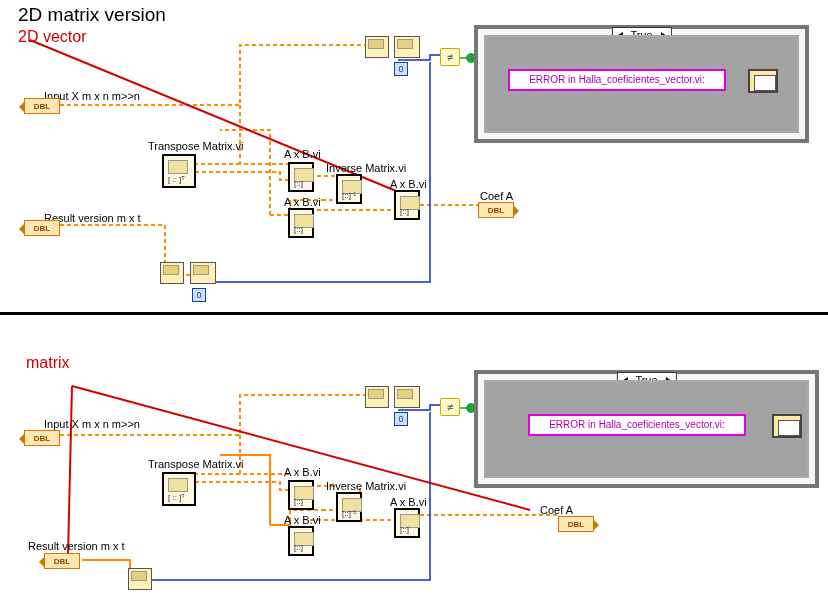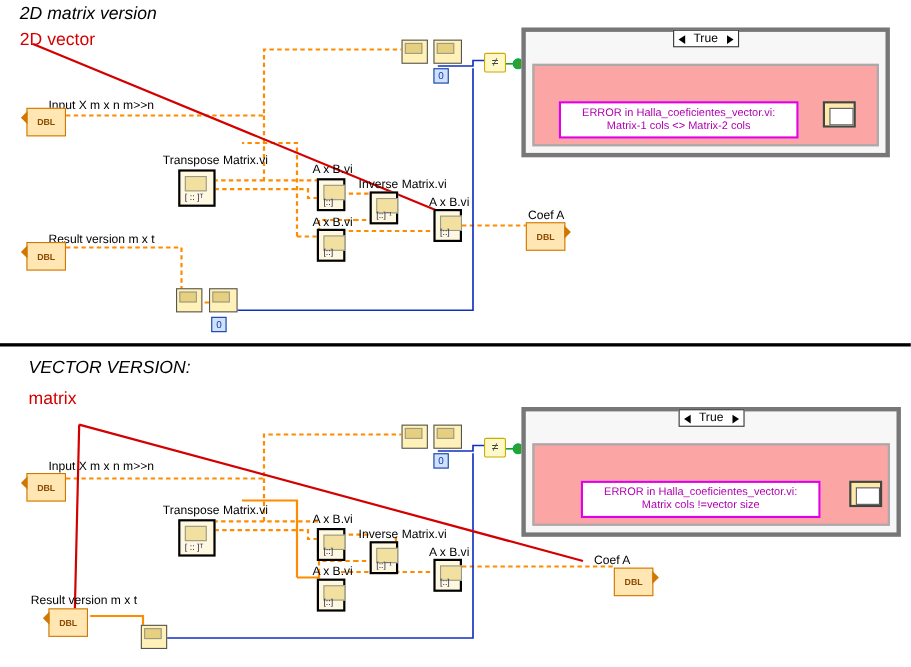--- a/index.html
+++ b/index.html
@@ -1,36 +1,36 @@
 <!DOCTYPE html>
 <html><head>
 <meta charset="utf-8">
 <style>
   * { box-sizing: border-box; margin: 0; padding: 0; }
   body { font-family: Arial, sans-serif; background: #fff; width: 828px; height: 606px; position: relative; overflow: hidden; }
   .section { position: absolute; left: 0; width: 828px; }
   .divider { position: absolute; left: 0; top: 312px; width: 828px; height: 3px; background: #000; }
-  .title { font-size: 16px; color: #000; position: absolute; font-style: italic; }
+  .title { font-size: 19px; color: #000; position: absolute; }
   .redlabel { font-size: 16px; color: #d40000; position: absolute; }
   .label { font-size: 11px; color: #000; position: absolute; white-space: nowrap; }
-  .terminal { position: absolute; width: 36px; height: 26px; border: 1px solid #d07700; background: #ffe6b3; display:flex; align-items:center; justify-content:center; }
+  .terminal { position: absolute; width: 36px; height: 16px; border: 1px solid #d07700; background: #ffe6b3; display:flex; align-items:center; justify-content:center; }
   .terminal span { font-size: 8px; font-weight: bold; color: #8a4a00; }
   .terminal::before { content:""; position:absolute; left:-6px; top:2px; width:0; height:0; border-top:6px solid transparent; border-bottom:6px solid transparent; border-right:6px solid #d07700; }
   .terminal.out::before { left:auto; right:-6px; border-right:none; border-left:6px solid #d07700; }
   .icon { position: absolute; width: 34px; height: 34px; border: 2px solid #000; background: #fff8e1; }
   .icon .g { position:absolute; left:4px; top:4px; width:20px; height:14px; background:#f2e0a0; border:1px solid #998; }
   .icon .t { position:absolute; left:4px; bottom:2px; font-size:8px; color:#225; }
   .small-icon { position:absolute; width:24px; height:22px; border:1px solid #555; background:#fff1b8; }
   .small-icon.pair { width:26px; }
   .small-icon .m { position:absolute; left:2px; top:2px; width:16px; height:10px; background:#e6d080; border:1px solid #998; }
   .zerobox { position:absolute; width:14px; height:14px; border:1px solid #1040a0; background:#d0e0ff; font-size:9px; color:#1040a0; text-align:center; line-height:13px; }
   .neq { position:absolute; width:20px; height:18px; border:1px solid #ccaa00; border-radius:2px; background:#fff8c8; font-size:11px; text-align:center; line-height:16px; color:#444; }
   .greendot { position:absolute; width:10px; height:10px; border-radius:50%; background:#2ea030; border:1px solid #0a5; }
   .case { position:absolute; border:4px solid #777; background:#f7f7f7; }
-  .case-inner { position:absolute; left:6px; top:6px; right:6px; bottom:6px; border:2px solid #aaa; background:#fca5a5;margin-top:23px; }
+  .case-inner { position:absolute; left:6px; top:6px; right:6px; bottom:6px; border:2px solid #aaa; background:#a3a3a3; }
   .case-sel { position:absolute; left:50%; transform:translateX(-50%); top:-2px; background:#fff; border:1px solid #333; padding:1px 18px 1px 18px; font-size:11px; }
   .case-sel::before, .case-sel::after { content:""; position:absolute; top:4px; width:0;height:0; border-top:4px solid transparent; border-bottom:4px solid transparent; }
   .case-sel::before { left:4px; border-right:6px solid #000; }
   .case-sel::after { right:4px; border-left:6px solid #000; }
   .errbox { position:absolute; border:2px solid #e000e0; background:#fff; padding:3px 6px; }
   .errbox div { font-size:10px; text-align:center; color:#b000b0; line-height:1.2; }
   .evt { position:absolute; width:30px; height:24px; border:2px solid #444; background:#ffe9a6; }
   .evt::after { content:""; position:absolute; left:4px; top:4px; width:20px; height:14px; background:#fff; border:1px solid #555; }
   svg.wires { position:absolute; left:0; top:0; width:828px; height:606px; pointer-events:none; }
   .lv-orange { stroke:#ff8c00; stroke-width:2; stroke-dasharray:4 3; fill:none; }
@@ -143,32 +143,30 @@
   <div class="small-icon pair" style="left:190px; top:262px">
       <div class="m"></div>
     </div>
   <div class="zerobox" style="left:192px; top:288px">0</div>
 
   <div class="case" style="left:474px; top:25px; width:335px; height:118px">
     <div class="case-sel"><span>True</span></div>
     <div class="case-inner">
       <div class="errbox" style="left:22px; top:32px; width:218px">
         <div>ERROR in Halla_coeficientes_vector.vi:</div>
-        <div>Matrix-1 cols &lt;&gt; Matrix-2 cols</div>
       </div>
       <div class="evt" style="left:262px; top:32px"></div>
     </div>
   </div>
 </div>
 
 <div class="divider"></div>
 
 <div class="section" style="top:318px; height:288px">
 
-  <div class="title" style="left:26px; top:8px">VECTOR VERSION:</div>
   <div class="redlabel" style="left:26px; top:36px">matrix</div>
 
   <div class="label" style="left:44px; top:100px">Input X  m x n  m&gt;&gt;n</div>
   <div class="terminal" style="left:24px; top:112px">
       <span>DBL</span>
     </div>
 
   <div class="label" style="left:28px; top:222px">Result version  m x t</div>
   <div class="terminal" style="left:44px; top:235px">
       <span>DBL</span>
@@ -221,18 +219,17 @@
 
   <div class="small-icon" style="left:128px; top:250px">
       <div class="m"></div>
     </div>
 
   <div class="case" style="left:474px; top:52px; width:345px; height:118px">
     <div class="case-sel"><span>True</span></div>
     <div class="case-inner">
       <div class="errbox" style="left:42px; top:32px; width:218px">
         <div>ERROR in Halla_coeficientes_vector.vi:</div>
-        <div>Matrix cols !=vector size</div>
       </div>
       <div class="evt" style="left:286px; top:32px"></div>
     </div>
   </div>
 </div>
 
 </body></html>

